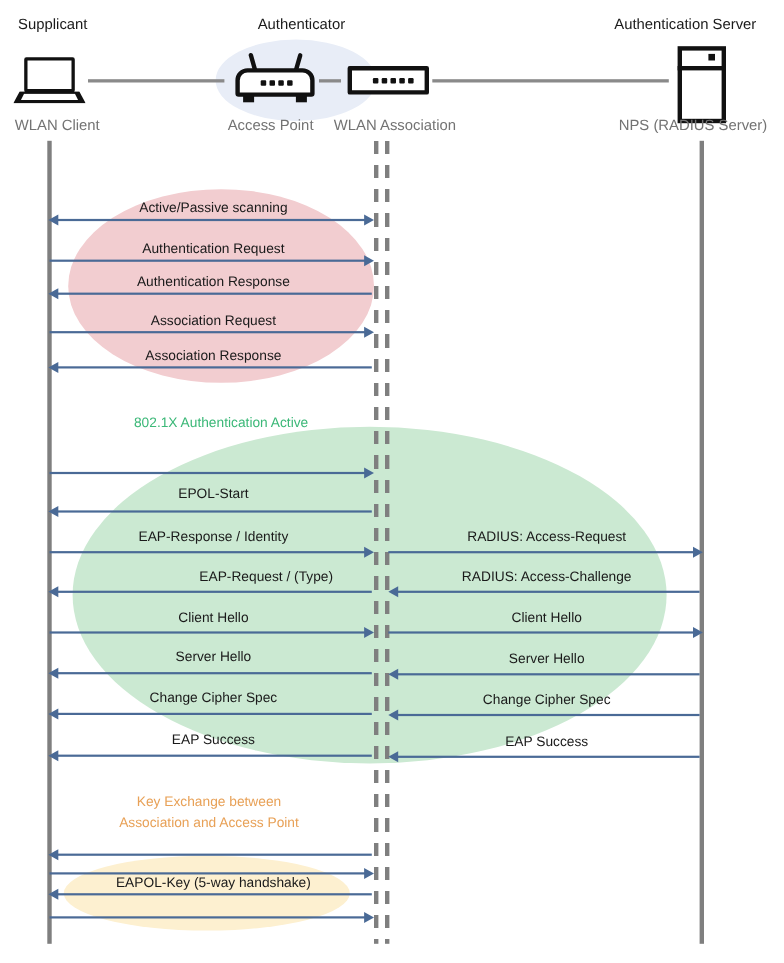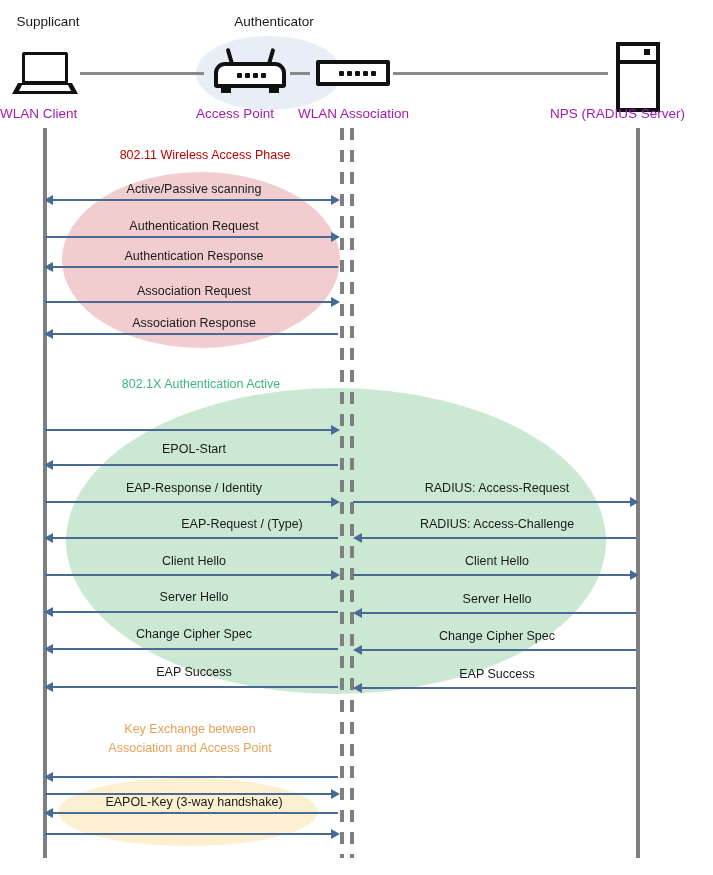--- a/index.html
+++ b/index.html
@@ -2,21 +2,21 @@
 <html><head>
 <meta charset="utf-8">
 <style>
   html,body{margin:0;padding:0;background:#ffffff;}
   body{width:713px;height:875px;position:relative;overflow:hidden;
        font-family:"Liberation Sans","DejaVu Sans",sans-serif;color:#111;}
   #canvas{position:absolute;inset:0;width:713px;height:875px;}
   .abs{position:absolute;}
   
   .role-title{font-size:13.5px;color:#1a1a1a;text-align:center;white-space:nowrap;}
-  .node-label{font-size:13.5px;color:#a21caf;white-space:nowrap;}
+  .node-label{font-size:13.5px;color:#737373;text-align:center;white-space:nowrap;}
   .auth-ellipse{position:absolute;left:196px;top:36px;width:146px;height:74px;
        border-radius:50%;background:#e8edf7;}
   .hline{position:absolute;height:3px;background:#8a8a8a;}
   
   .icon-wrap{position:absolute;}
   
   .lap-screen{position:absolute;left:10px;top:0;width:46px;height:32px;
        border:3.5px solid #111;border-radius:2px;background:#fff;box-sizing:border-box;}
   .lap-base{position:absolute;left:0;top:31px;width:66px;height:11px;background:#111;
        clip-path:polygon(6px 0,60px 0,66px 11px,0 11px);}
@@ -54,20 +54,21 @@
   .ah-left{border-top:5px solid transparent;border-bottom:5px solid transparent;
        border-right:9px solid #4a6a96;}
 </style>
 </head>
 <body>
 
 <div id="canvas">
 
   <div class="abs role-title" style="left:8px;top:14px;width:80px;">Supplicant</div>
   <div class="abs role-title" style="left:219px;top:14px;width:110px;">Authenticator</div>
+  <div class="abs role-title" style="left:538px;top:14px;width:170px;">Authentication Server</div>
 
   <div class="auth-ellipse"></div>
 
   <div class="hline" style="left:80px;top:72px;width:124px;"></div>
   <div class="hline" style="left:290px;top:72px;width:20px;"></div>
   <div class="hline" style="left:393px;top:72px;width:215px;"></div>
 
   <div class="icon-wrap" style="left:12px;top:52px;width:66px;height:44px;">
     <div class="lap-screen"></div>
     <div class="lap-base"></div>
@@ -115,21 +116,20 @@
   <div class="phase-ellipse" style="left:58px;top:778px;width:260px;height:68px;background:#fdf0d0;"></div>
 
   <div class="lifeline" style="left:43px;top:128px;height:730px;"></div>
   <div class="lifeline" style="left:636px;top:128px;height:730px;"></div>
 
   <div class="abs" style="left:340px;top:128px;width:4px;height:730px;
        background:repeating-linear-gradient(to bottom,#7f7f7f 0 12px,transparent 12px 22px);"></div>
   <div class="abs" style="left:350px;top:128px;width:4px;height:730px;
        background:repeating-linear-gradient(to bottom,#7f7f7f 0 12px,transparent 12px 22px);"></div>
 
-  <div class="phase-caption" style="left:80px;top:146px;width:250px;color:#c00000;">802.11 Wireless Access Phase</div>
   <div class="phase-caption" style="left:76px;top:375px;width:250px;color:#3cb878;">802.1X Authentication Active</div>
   <div class="phase-caption" style="left:60px;top:720px;width:260px;color:#e8a157;">Key Exchange between
 Association and Access Point</div>
 
   <div class="msg-label" style="left:47px;top:182px;width:294px;">Active/Passive scanning</div>
   <div class="arrow-line" style="left:47px;top:199px;width:289px;"></div>
   <div class="arrow-head ah-left" style="left:44px;top:195px;"></div>
   <div class="arrow-head ah-right" style="left:331px;top:195px;"></div>
 
   <div class="msg-label" style="left:47px;top:219px;width:294px;">Authentication Request</div>
@@ -196,21 +196,21 @@
   <div class="msg-label" style="left:356px;top:667px;width:282px;">EAP Success</div>
   <div class="arrow-line" style="left:356px;top:687px;width:280px;"></div>
   <div class="arrow-head ah-left" style="left:353px;top:683px;"></div>
 
   <div class="arrow-line" style="left:47px;top:776px;width:291px;"></div>
   <div class="arrow-head ah-left" style="left:44px;top:772px;"></div>
 
   <div class="arrow-line" style="left:45px;top:793px;width:291px;"></div>
   <div class="arrow-head ah-right" style="left:331px;top:789px;"></div>
 
-  <div class="msg-label" style="left:47px;top:795px;width:294px;">EAPOL-Key (3-way handshake)</div>
+  <div class="msg-label" style="left:47px;top:795px;width:294px;">EAPOL-Key (5-way handshake)</div>
 
   <div class="arrow-line" style="left:47px;top:812px;width:291px;"></div>
   <div class="arrow-head ah-left" style="left:44px;top:808px;"></div>
 
   <div class="arrow-line" style="left:45px;top:833px;width:291px;"></div>
   <div class="arrow-head ah-right" style="left:331px;top:829px;"></div>
 
 </div>
 
 </body></html>

